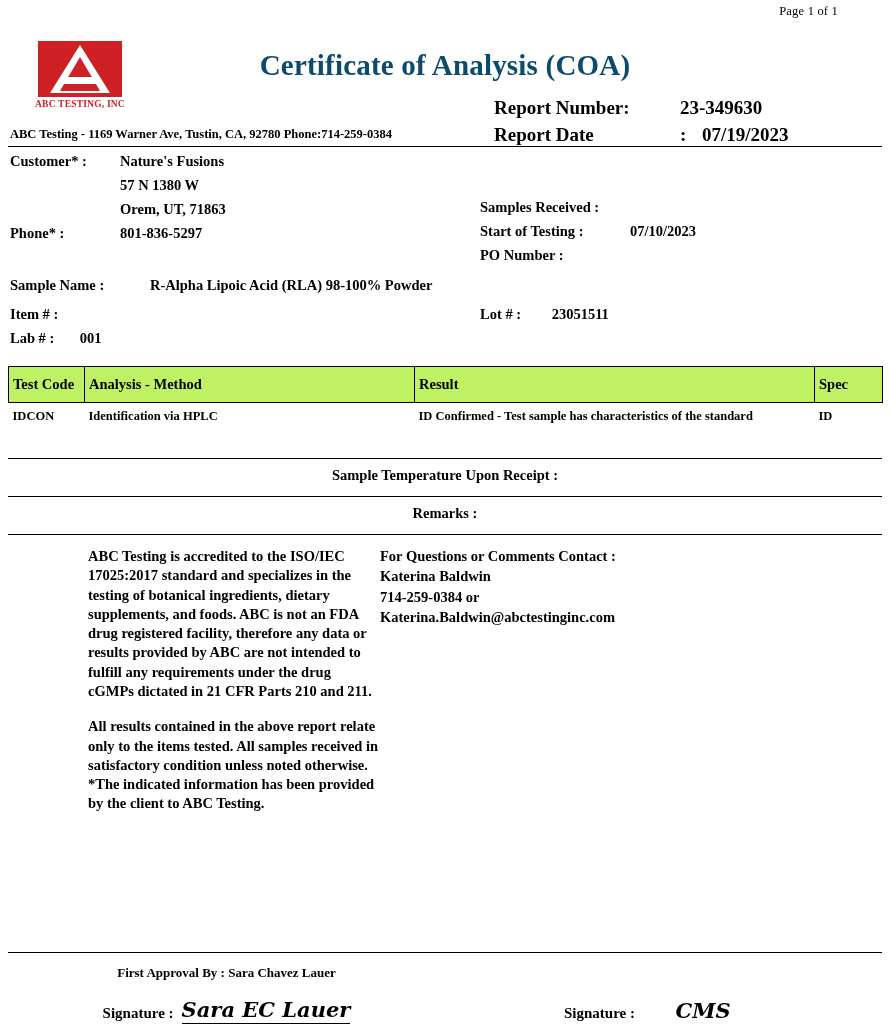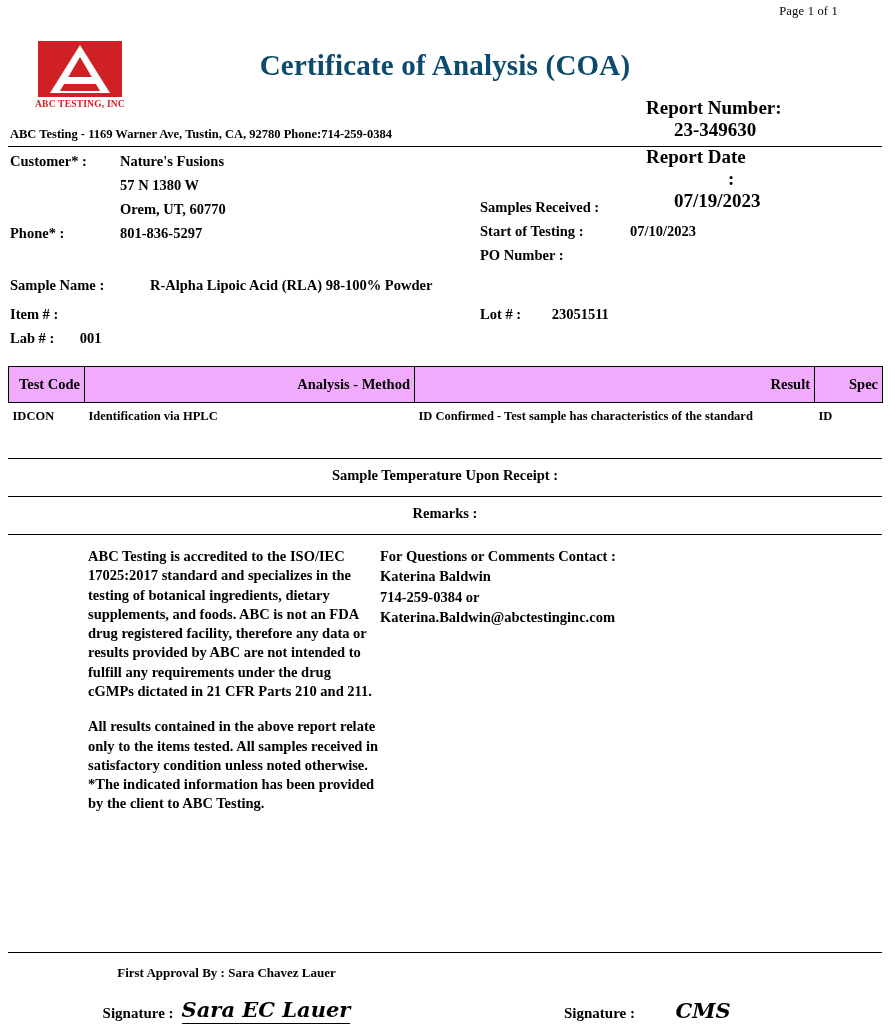--- a/index.html
+++ b/index.html
@@ -95,23 +95,22 @@
   }
   .report-meta {
     position: absolute;
     right: 50px;
     top: 78px;
     font-size: 19px;
     font-weight: bold;
   }
   .report-row {
     display: flex;
-    align-items: center;
+    align-items: flex-start;
     margin-bottom: 5px;
-    flex-direction: column;
   }
   .report-label {
     width: 186px;
     text-align: left;
   }
   .report-colon {
     width: 22px;
   }
   .report-value {
     min-width: 130px;
@@ -186,25 +185,25 @@
   }
   .lot .lot-label { display: inline-block; width: 68px; }
   table.results {
     width: 874px;
     border-collapse: collapse;
     margin-top: 6px;
     table-layout: fixed;
   }
   table.results th {
     border: 1px solid #000;
-    background: #f0abfc;
+    background: #bef264;
     font-size: 14.5px;
     font-weight: bold;
     padding: 9px 4px;
-    text-align: right;
+    text-align: left;
   }
   table.results td {
     font-size: 12.5px;
     font-weight: bold;
     padding: 6px 4px;
     vertical-align: top;
   }
   .col-code { width: 76px; }
   .col-method { width: 330px; }
   .col-result { width: 400px; }
@@ -323,21 +322,21 @@
     <div class="info-row">
       <span class="info-label">Customer* :</span>
       <span class="info-value">Nature's Fusions</span>
     </div>
     <div class="info-row">
       <span class="info-label"></span>
       <span class="info-value">57 N 1380 W</span>
     </div>
     <div class="info-row">
       <span class="info-label"></span>
-      <span class="info-value">Orem, UT, 60770</span>
+      <span class="info-value">Orem, UT, 71863</span>
     </div>
     <div class="info-row">
       <span class="info-label">Phone* :</span>
       <span class="info-value">801-836-5297</span>
     </div>
 
     <div class="info-right">
       <div class="r-row">
         <span class="r-label">Samples Received :</span>
         <span></span>

